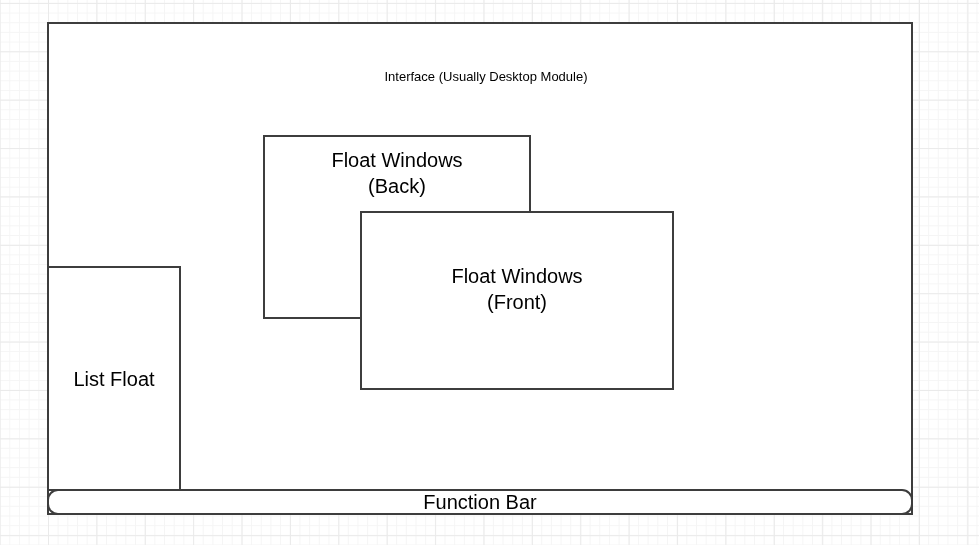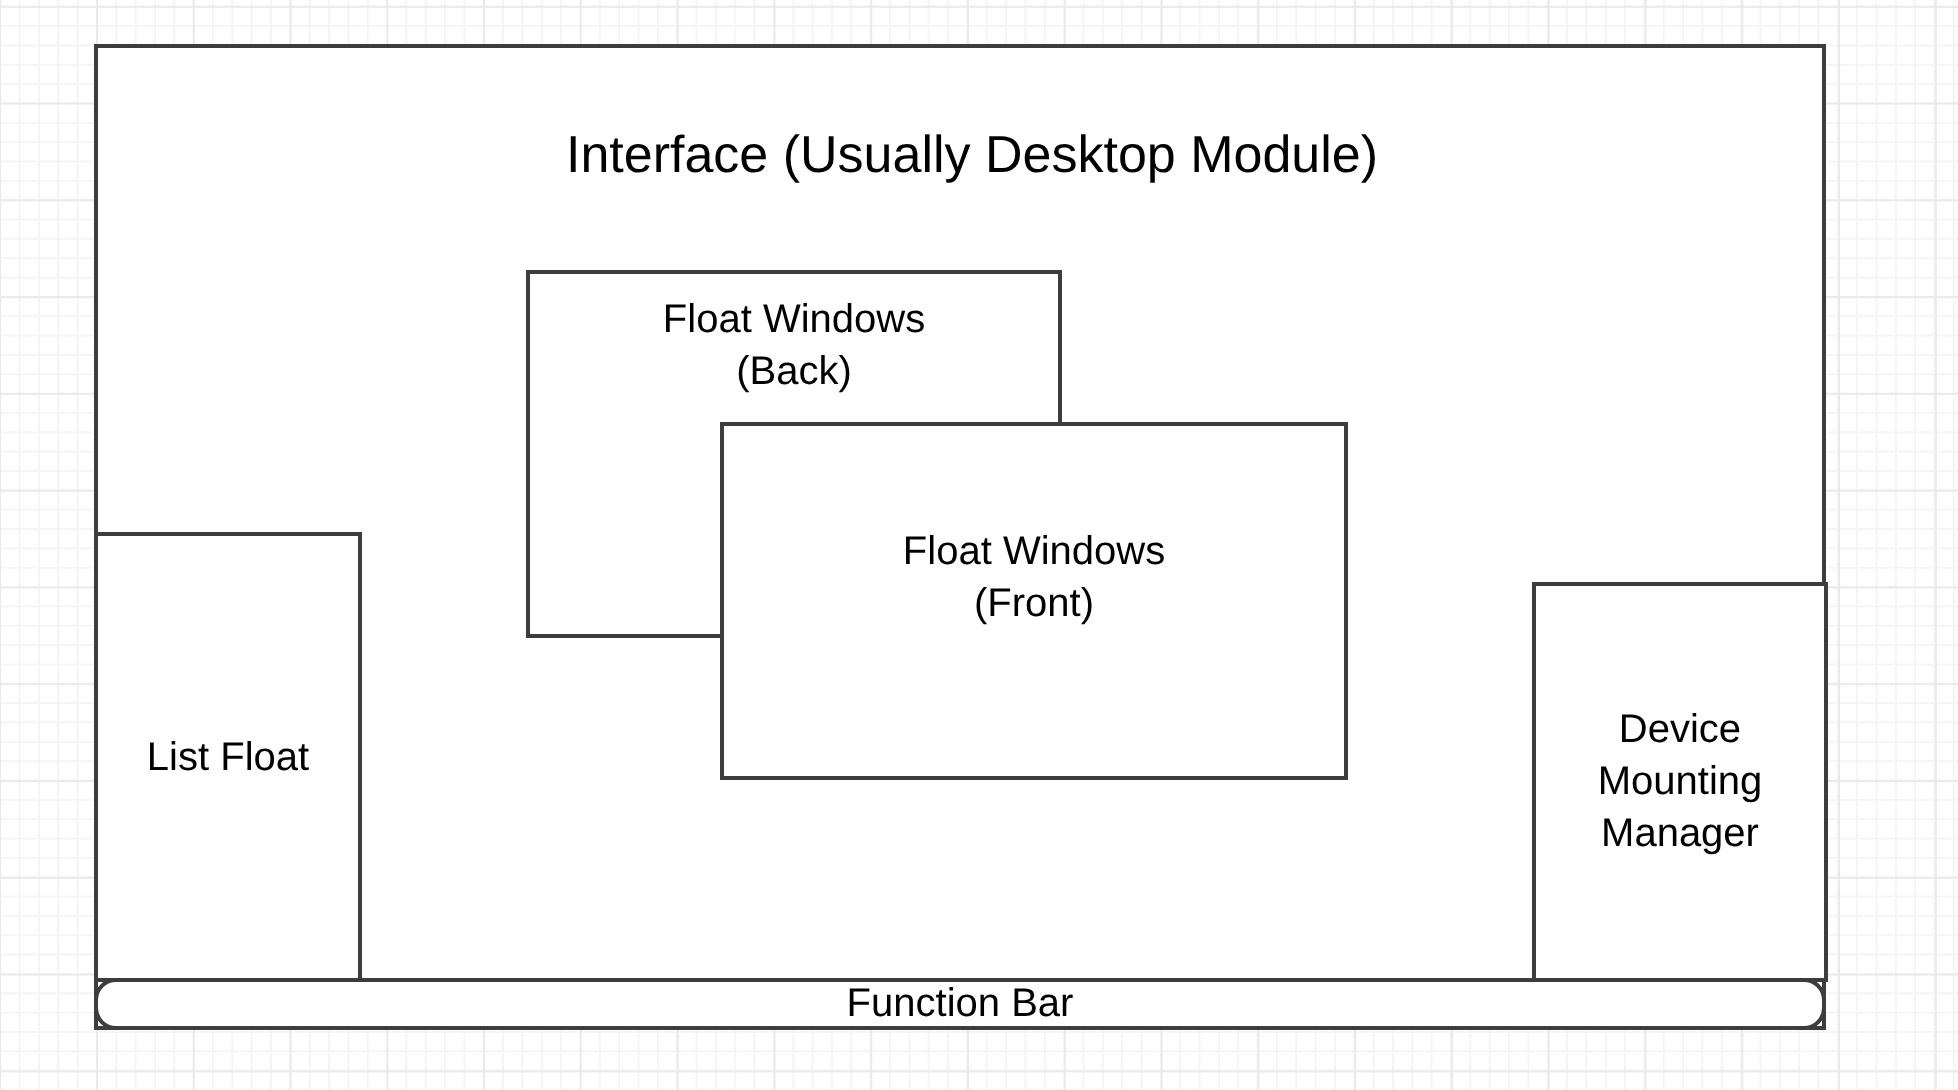--- a/index.html
+++ b/index.html
@@ -55,21 +55,21 @@
     width: 866px;
     height: 493px;
     z-index: 1;
   }
   #interface-title {
     position: absolute;
     left: 12px;
     right: 0;
     top: 40px;
     text-align: center;
-    font-size: 26px;
+    font-size: 13px;
     line-height: 26px;
     color: #000000;
   }
 
   
   #float-back-box {
     left: 263px;
     top: 135px;
     width: 268px;
     height: 184px;
@@ -157,23 +157,18 @@
 
   <div class="box" id="float-front-box">
     <div id="float-front-label" class="box-label">Float Windows
 (Front)</div>
   </div>
 
   <div class="box" id="list-menu-box">
     <span class="box-label">List Float</span>
   </div>
 
-  <div class="box" id="device-manager-box">
-    <span class="box-label">Device
-Mounting
-Manager</span>
-  </div>
 
   <div class="box" id="function-bar-box">
     <span class="box-label">Function Bar</span>
   </div>
 
 </div>
 
 </body></html>

